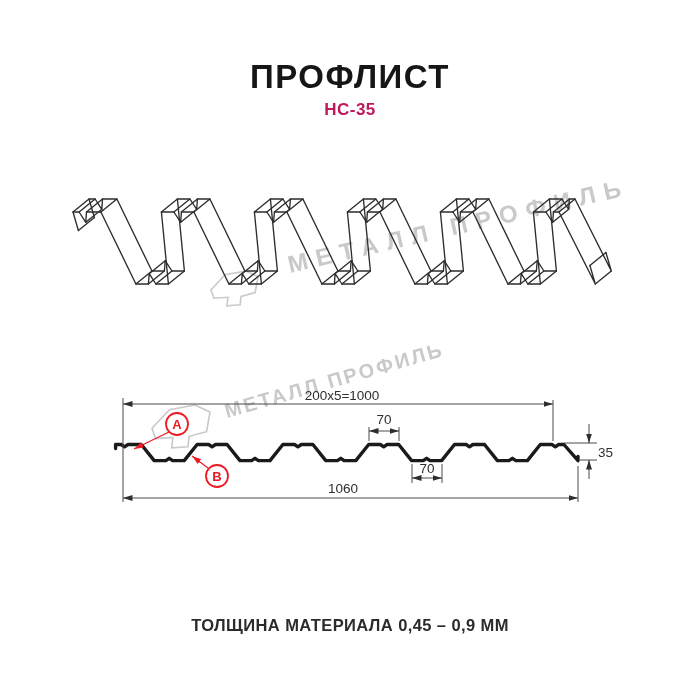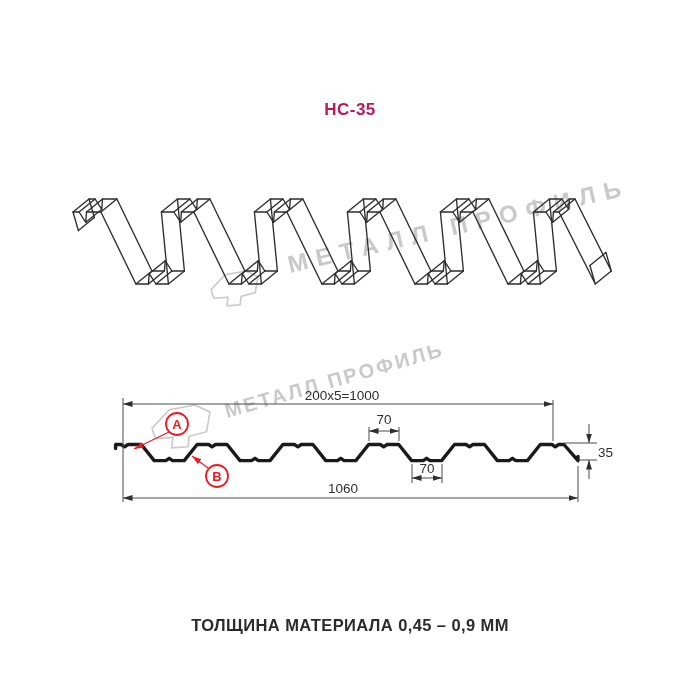--- a/index.html
+++ b/index.html
@@ -15,20 +15,21 @@
   text{font-family:"Liberation Sans",sans-serif;}
   .dimtxt{font-size:13.5px;fill:#2e2e2e;}
   .lbltxt{font-size:13px;font-weight:bold;}
   .wmtxt{font-weight:bold;}
 </style>
 </head>
 <body>
 
 <div class="page">
 
+  <div class="title">ПРОФЛИСТ</div>
   <div class="subtitle">НС-35</div>
 
   <svg width="700" height="700" viewBox="0 0 700 700">
     <defs>
       <marker id="arD" markerWidth="11" markerHeight="8" refX="9.5" refY="4" orient="auto-start-reverse" markerUnits="userSpaceOnUse">
         <path d="M0,1 L9.5,4 L0,7 Z" fill="#2e2e2e"></path>
       </marker>
       <marker id="arR" markerWidth="11" markerHeight="8" refX="9.5" refY="4" orient="auto-start-reverse" markerUnits="userSpaceOnUse">
         <path d="M0,1 L9.5,4 L0,7 Z" fill="#ec1b23"></path>
       </marker>

